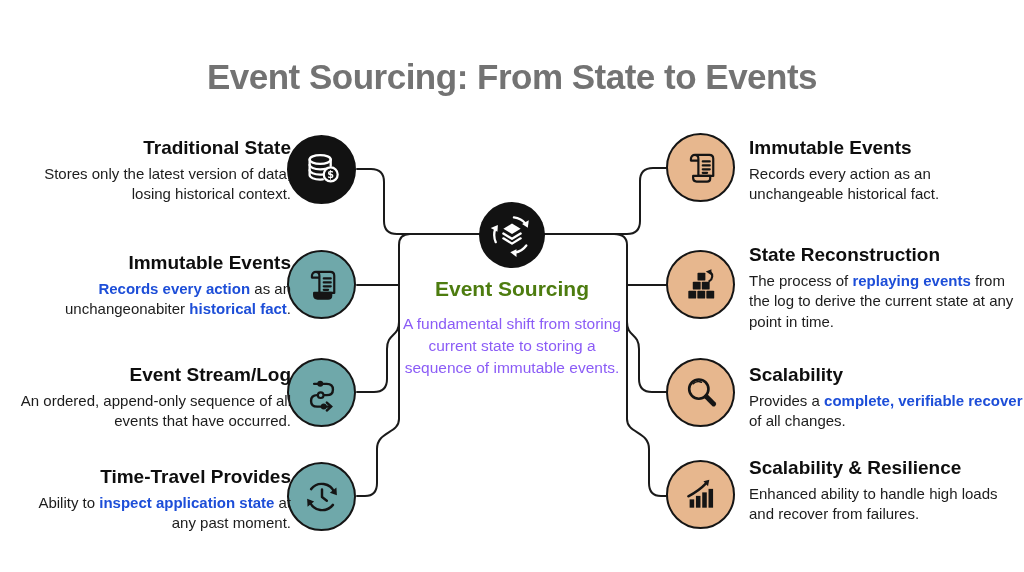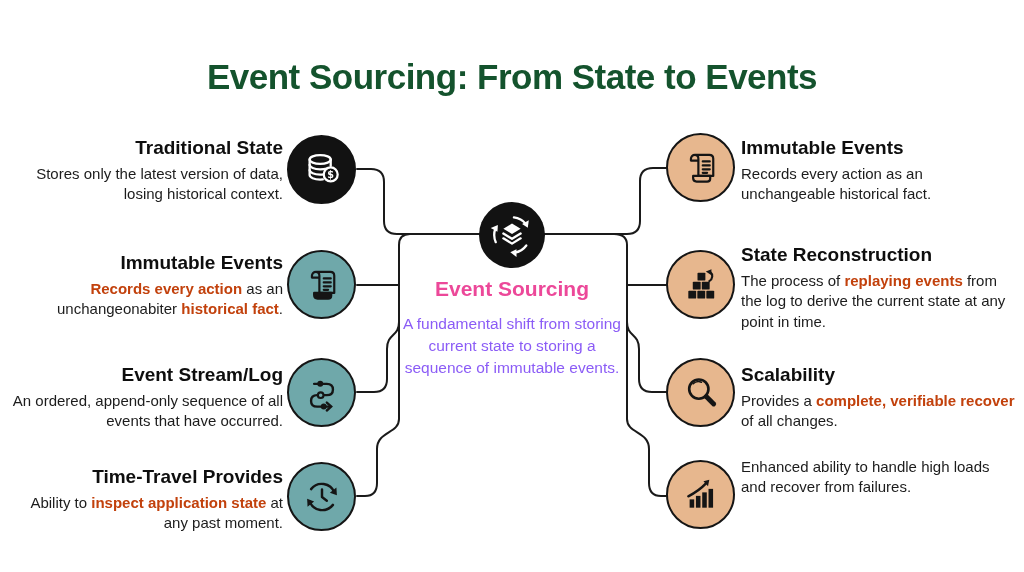--- a/index.html
+++ b/index.html
@@ -2,39 +2,39 @@
 <html><head>
 <meta charset="utf-8">
 <style>
   html,body{margin:0;padding:0;background:#ffffff;}
   #canvas{
     position:relative;width:1024px;height:572px;overflow:hidden;
     background:#ffffff;font-family:"Liberation Sans",sans-serif;color:#111;
   }
   #page-title{
     position:absolute;top:34px;left:0;width:1024px;text-align:center;
-    font-size:35px;font-weight:800;letter-spacing:-0.5px;color:#14532d;
+    font-size:35px;font-weight:800;letter-spacing:-0.5px;color:#737373;
   }
   svg.connectors{position:absolute;left:0;top:0;}
   .circle{
     position:absolute;width:65px;height:65px;border-radius:50%;
     border:2.5px solid #151515;display:flex;align-items:center;justify-content:center;
     box-sizing:content-box;
   }
   .circle.black{background:#121212;border-color:#121212;}
   .circle.teal{background:#6FA8AA;}
   .circle.tan{background:#E7B78E;}
-  .item{position:absolute;}
+  .item{position:absolute;margin-left:8px;}
   .item h3{margin:0 0 5px 0;font-size:19px;font-weight:700;color:#0e0e0e;}
   .item p{margin:0;font-size:15px;line-height:1.36;color:#1c1c1c;}
-  .item p b{font-weight:700;color:#c2410c;}
+  .item p b{font-weight:700;color:#1d4ed8;}
   .item.left-col{left:6px;width:277px;text-align:right;}
   .item.right-col{left:741px;width:274px;text-align:left;}
   #center-text{position:absolute;left:399px;top:277px;width:226px;text-align:center;}
-  #center-text h2{margin:0 0 12px 0;font-size:21px;font-weight:800;color:#ec4899;}
+  #center-text h2{margin:0 0 12px 0;font-size:21px;font-weight:800;color:#4d7c0f;}
   #center-text p{margin:0;font-size:15.5px;line-height:1.42;color:#8b5cf6;}
 </style>
 </head>
 <body>
 
 <div id="canvas">
 
   <h1 id="page-title">Event Sourcing: From State to Events</h1>
 
   <svg class="connectors" width="1024" height="572" viewBox="0 0 1024 572">
@@ -193,16 +193,17 @@
   </div>
   <div class="item right-col" style="top:244px;">
     <h3>State Reconstruction</h3>
     <p><span>The process of </span><b>replaying events</b><span> from the log to derive the current state at any point in time.</span></p>
   </div>
   <div class="item right-col" style="top:364px;">
     <h3>Scalability</h3>
     <p><span>Provides a </span><b>complete, verifiable recover</b><span> of all changes.</span></p>
   </div>
   <div class="item right-col" style="top:457px;">
+    <h3>Scalability &amp; Resilience</h3>
     <p><span>Enhanced ability to handle high loads and recover from failures.</span></p>
   </div>
 
 </div>
 
 </body></html>

